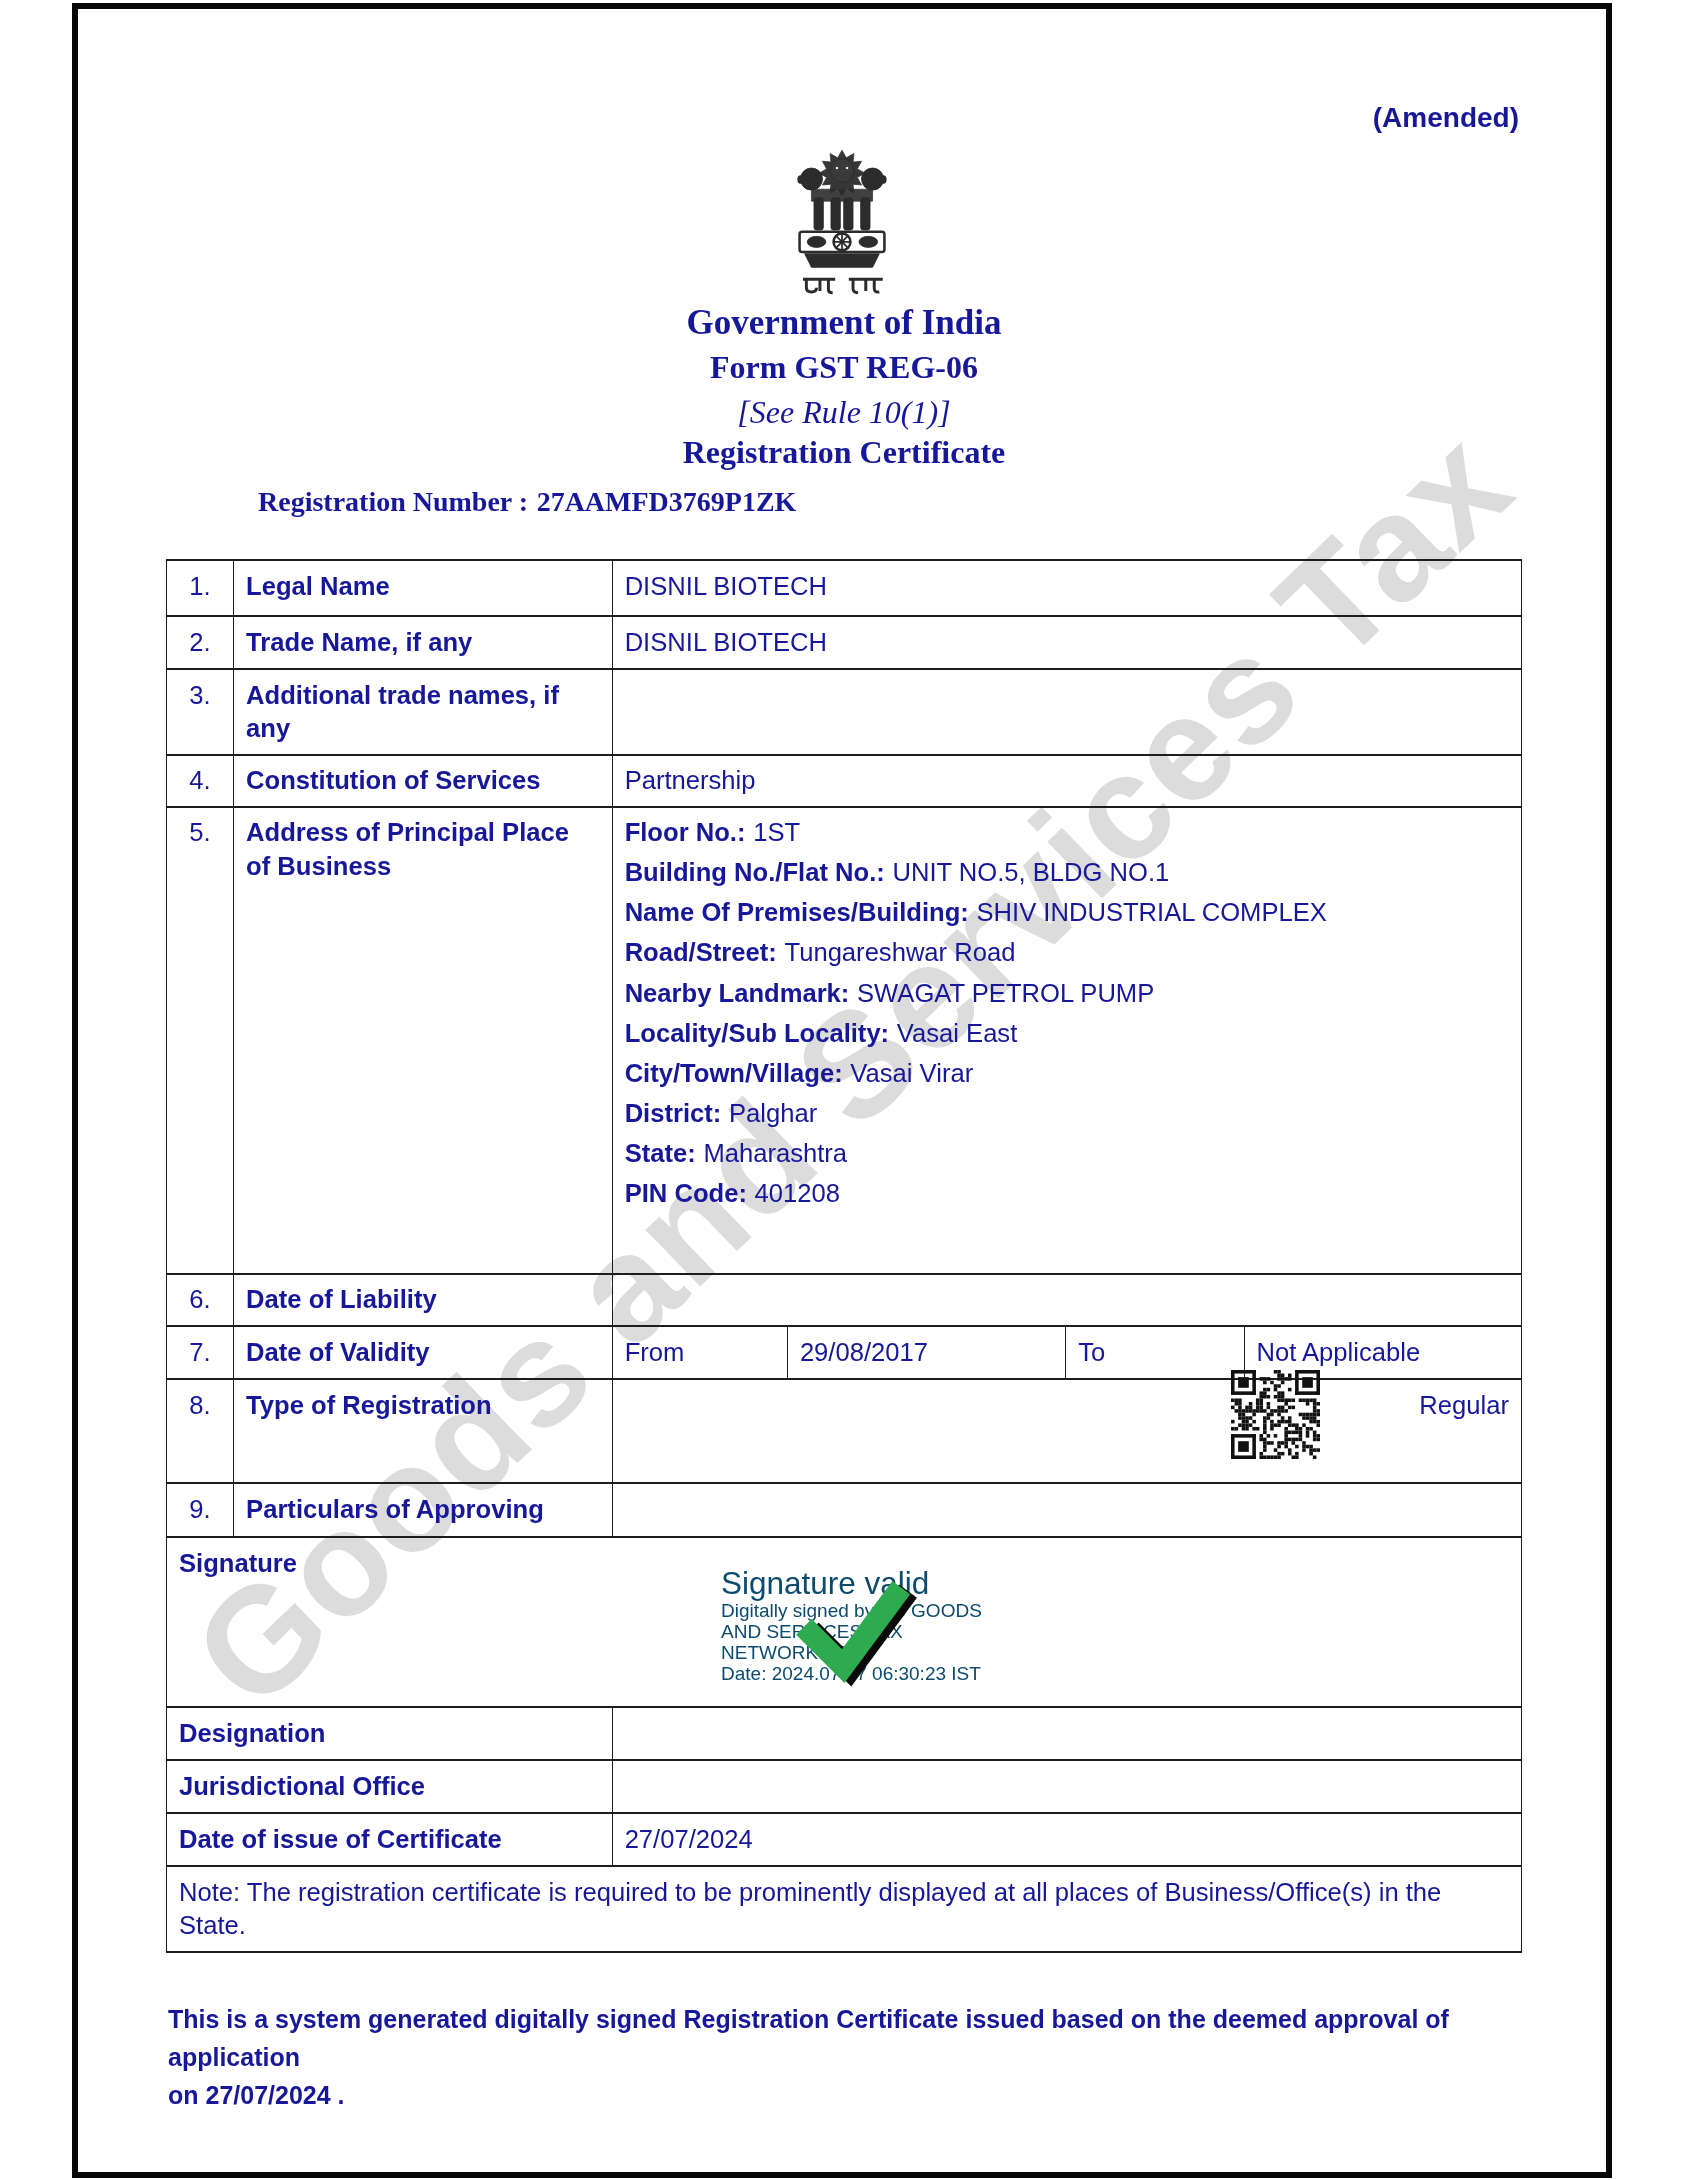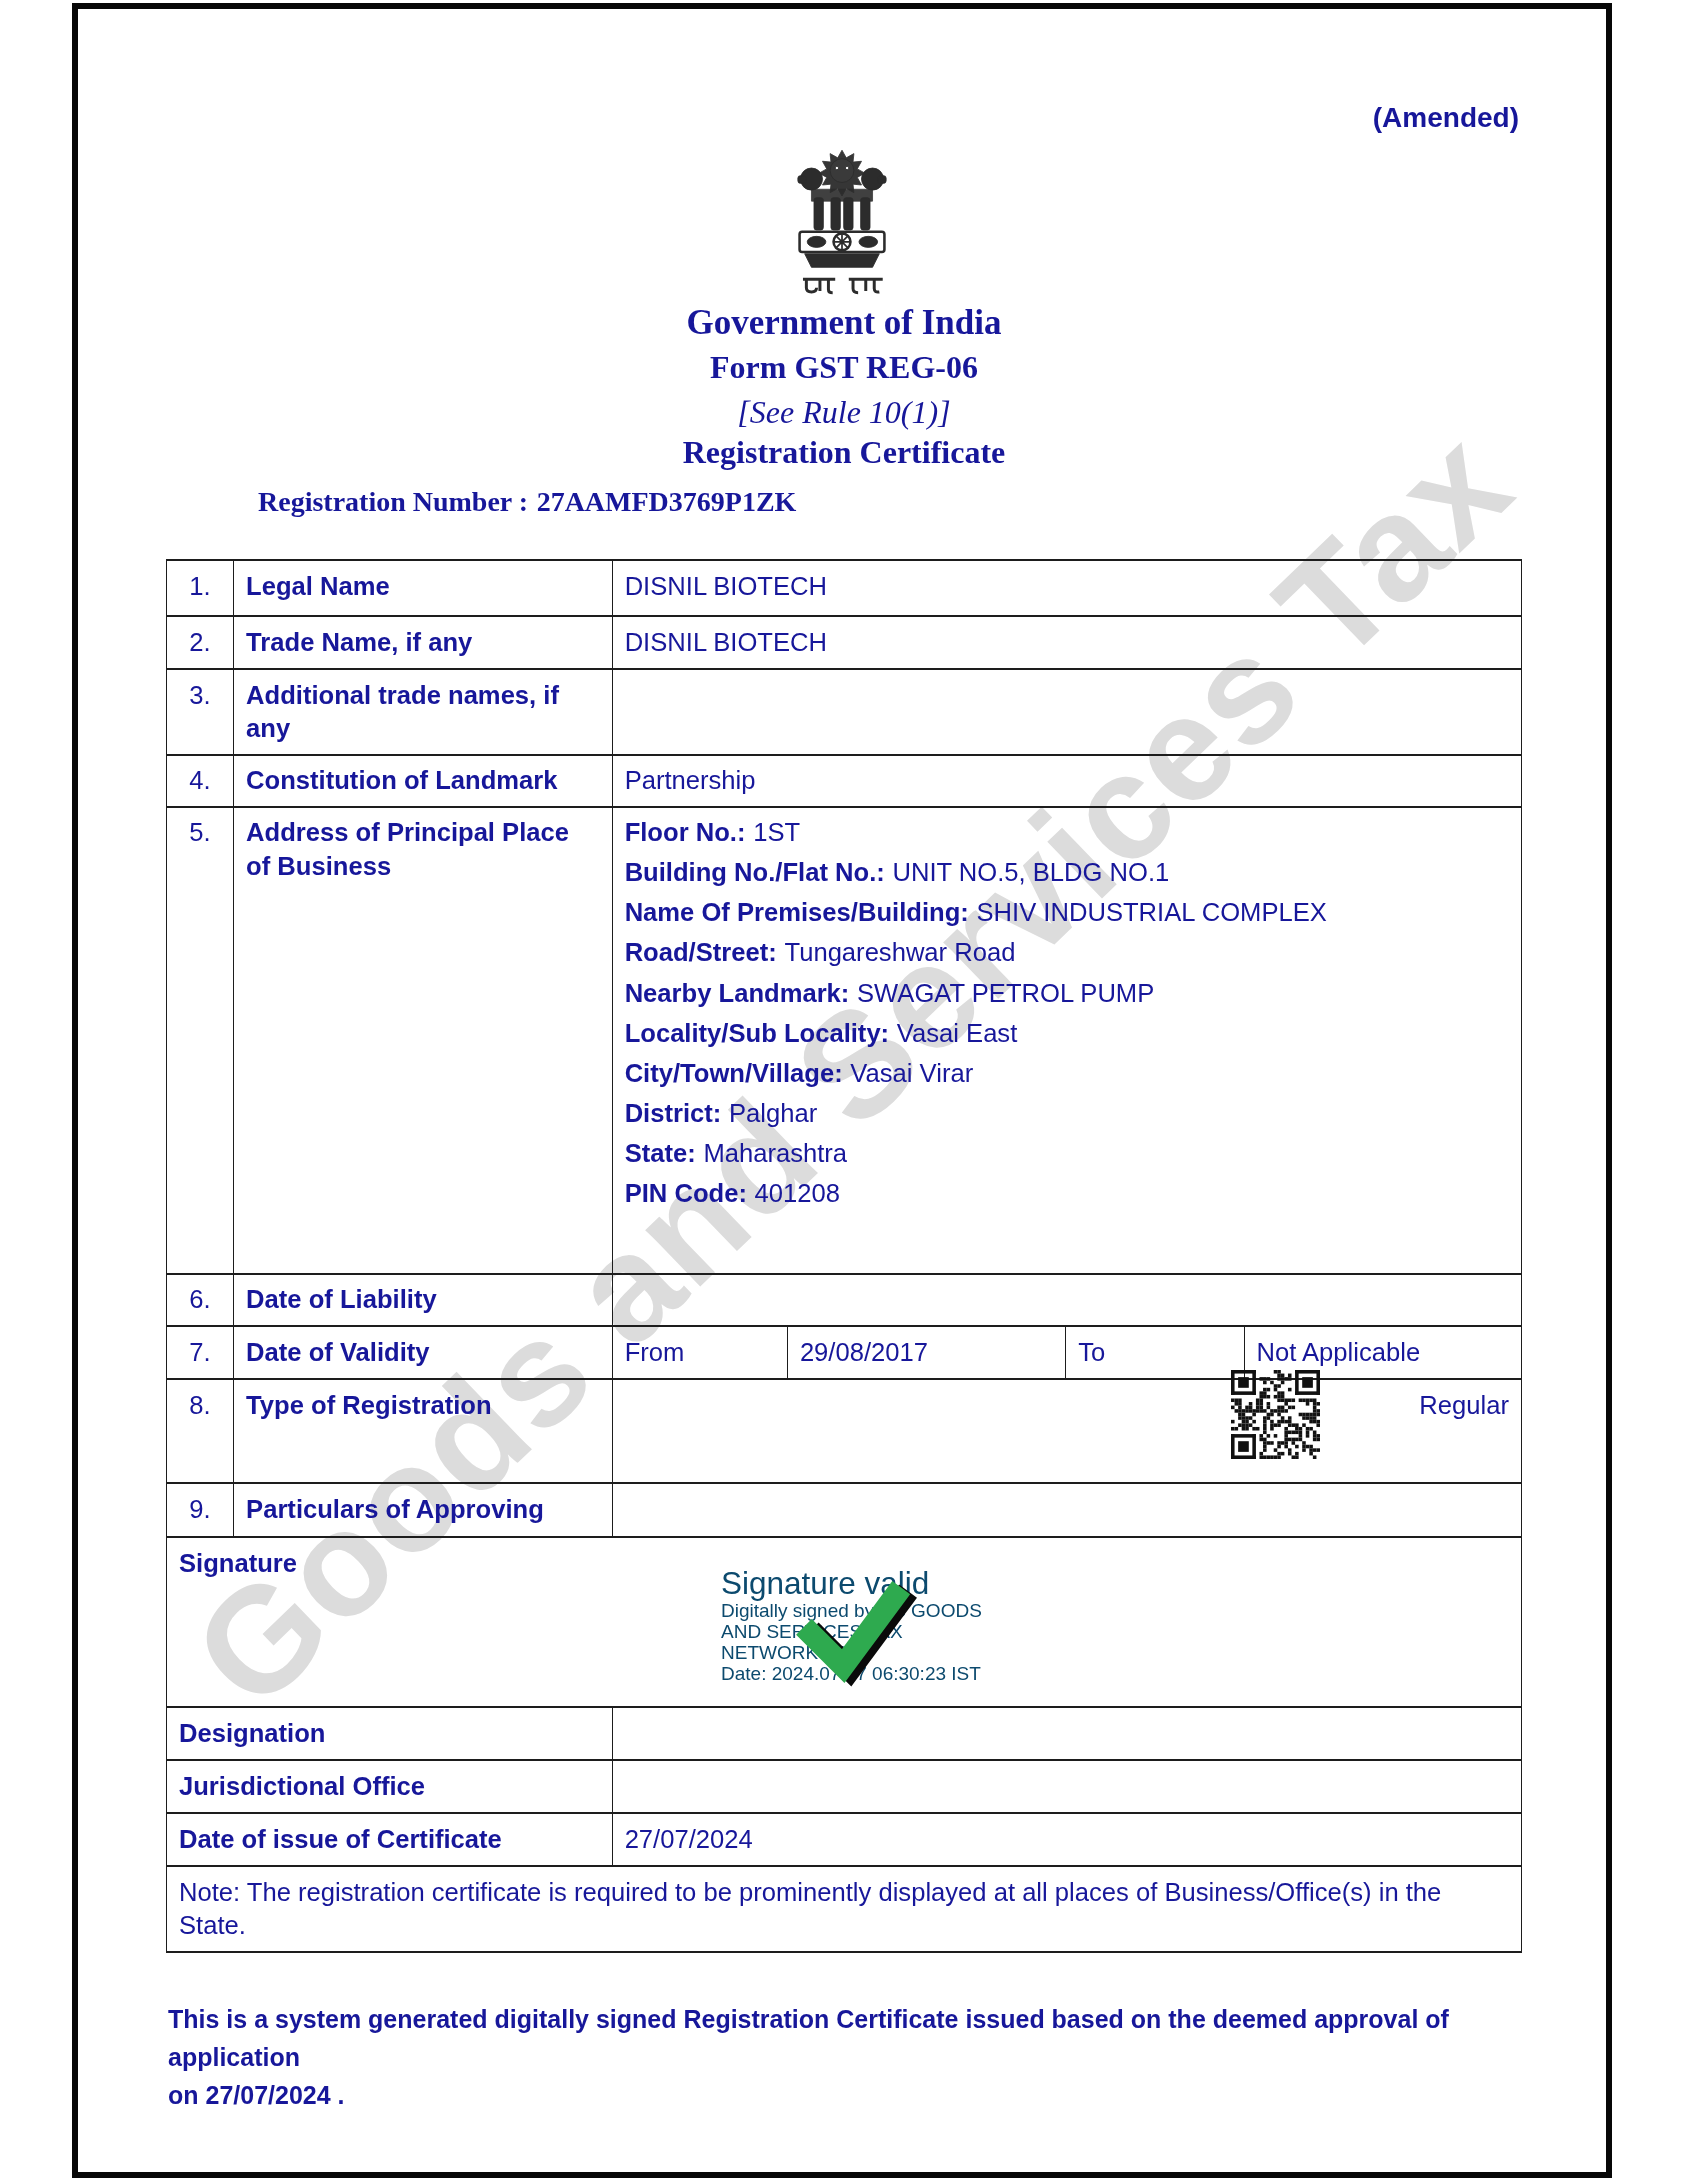--- a/index.html
+++ b/index.html
@@ -127,21 +127,21 @@
           <td class="lbl">Trade Name, if any</td>
           <td colspan="4">DISNIL BIOTECH</td>
         </tr>
         <tr class="r3">
           <td class="num">3.</td>
           <td class="lbl">Additional trade names, if any</td>
           <td colspan="4"></td>
         </tr>
         <tr class="r4">
           <td class="num">4.</td>
-          <td class="lbl">Constitution of Landmark</td>
+          <td class="lbl">Constitution of Services</td>
           <td colspan="4">Partnership</td>
         </tr>
         <tr class="r5">
           <td class="num">5.</td>
           <td class="lbl">Address of Principal Place of Business</td>
           <td colspan="4">
             <div class="addr-line"><span class="al">Floor No.:</span><span>1ST</span></div>
             <div class="addr-line"><span class="al">Building No./Flat No.:</span><span>UNIT NO.5, BLDG NO.1</span></div>
             <div class="addr-line"><span class="al">Name Of Premises/Building:</span><span>SHIV INDUSTRIAL COMPLEX</span></div>
             <div class="addr-line"><span class="al">Road/Street:</span><span>Tungareshwar Road</span></div>

